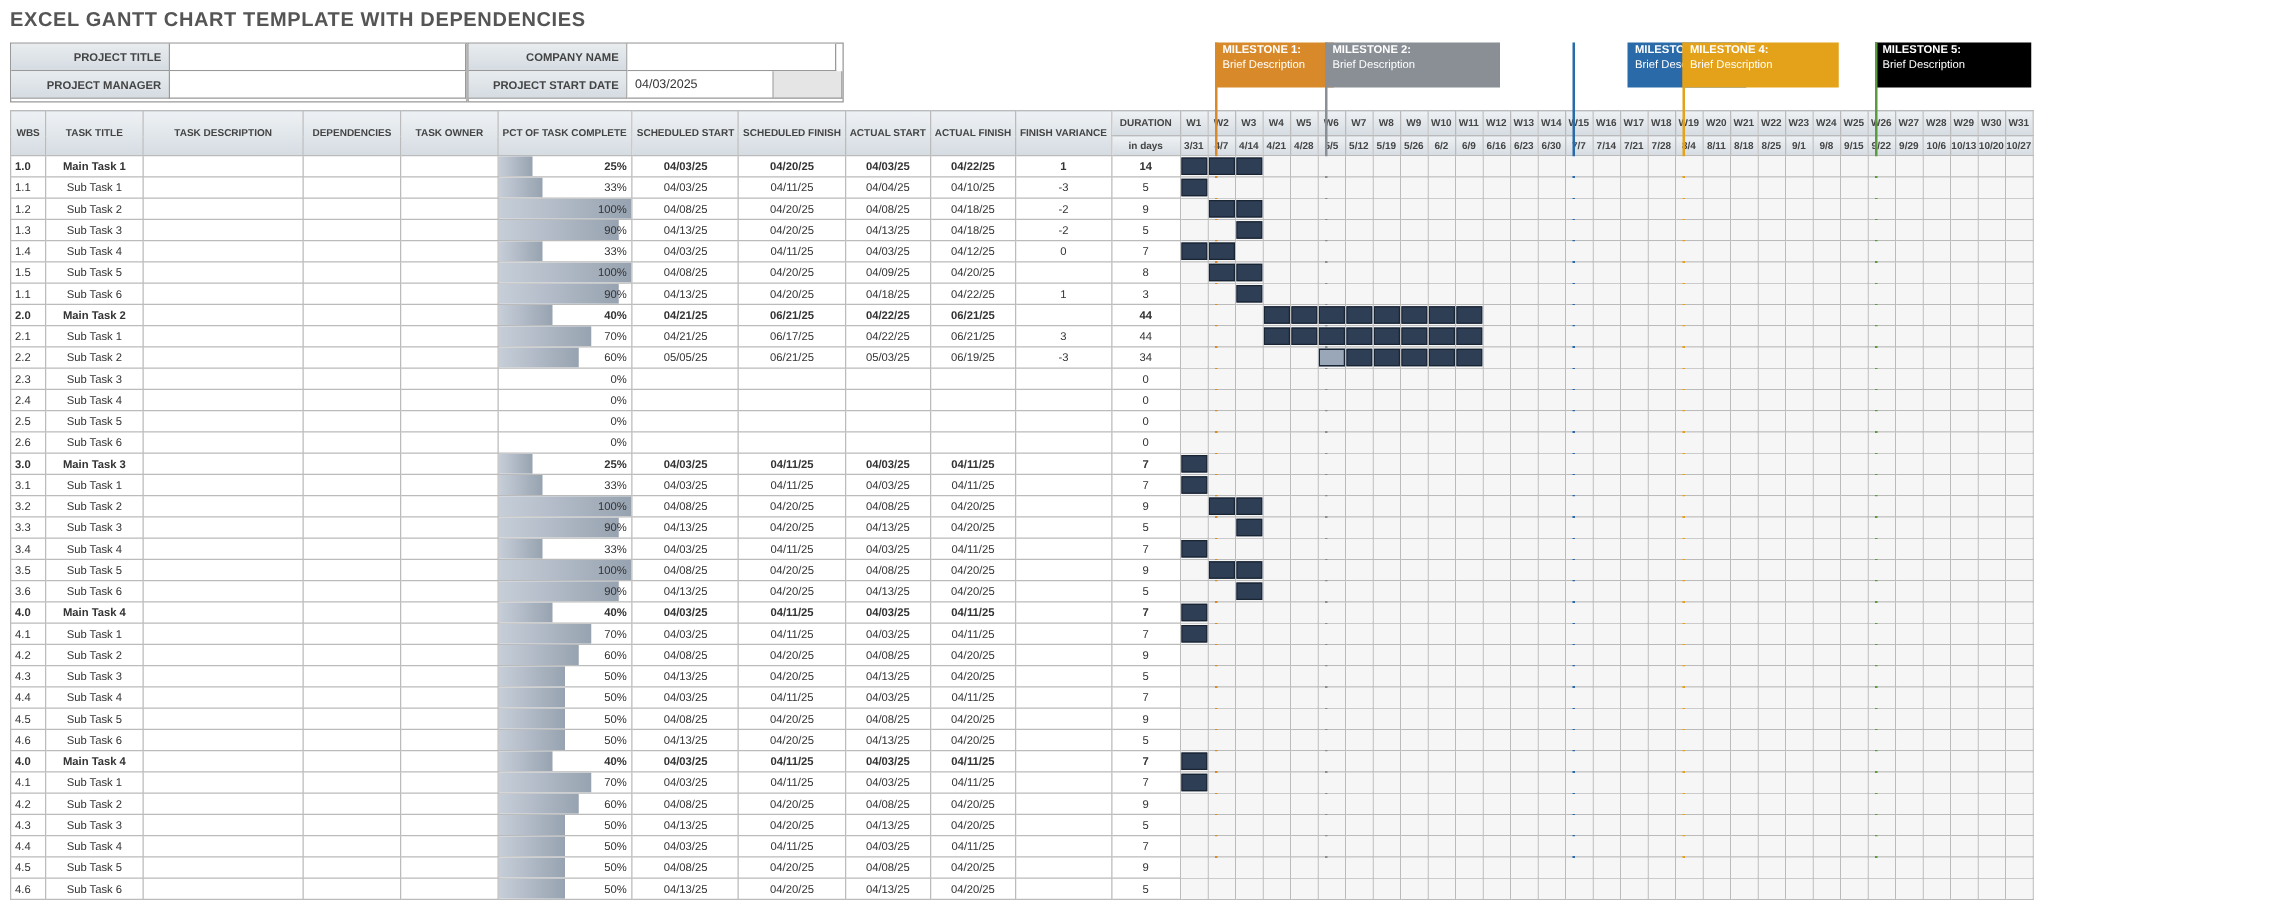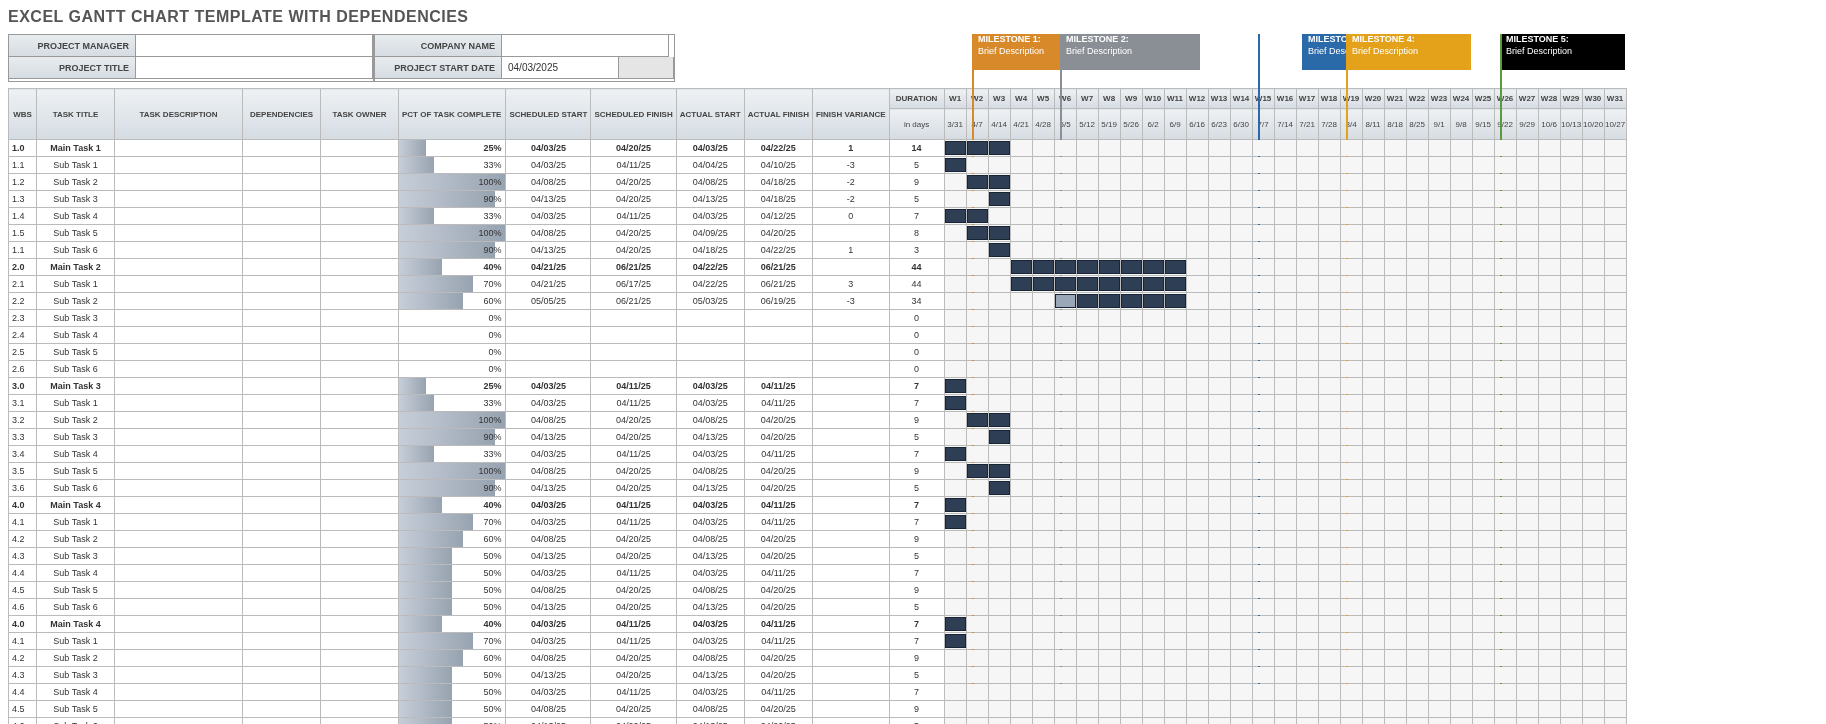--- a/index.html
+++ b/index.html
@@ -11,21 +11,21 @@
 .info-label{background:linear-gradient(#e8ecef,#d5dce2);border:1px solid #999;border-left:none;border-top:none;font-size:9px;font-weight:bold;color:#444;display:flex;align-items:center;justify-content:flex-end;padding-right:6px}
 .info-val{background:#fff;border:1px solid #999;border-left:none;border-top:none;display:flex;align-items:center;padding-left:6px;font-size:10px}
 .milestones{position:absolute;left:790px;top:0;right:0;height:48px}
 .ms{position:absolute;top:0;height:36px;font-size:9px;color:#fff;padding:0 6px;box-sizing:border-box;line-height:1.3}
 .ms .t{font-weight:bold}
 .ms-line{position:absolute;top:0;width:2px;height:660px}
 .table-wrap{overflow-x:auto}
 table{border-collapse:collapse;table-layout:fixed}
 th,td{border:1px solid #bbb;height:17px;padding:0 3px;box-sizing:border-box;white-space:nowrap;overflow:hidden}
 thead th{background:linear-gradient(#eef1f4,#d5dce2);font-size:8px;font-weight:bold;color:#444;height:20px;text-align:center;vertical-align:middle}
-thead tr.dates th{height:31px;font-weight:normal;font-size:8px}
+thead tr.dates th{height:16px;font-weight:bold;font-size:8px}
 tbody td{font-size:9px;color:#333}
 tbody tr.main td{font-weight:bold}
 .c-wbs{width:28px}
 .c-title{width:78px;text-align:center}
 .c-desc{width:128px}
 .c-dep{width:78px}
 .c-own{width:78px}
 .c-pct{width:70px;text-align:right;position:relative;padding-right:4px}
 .c-date{width:60px;text-align:center}
 .c-var{width:55px;text-align:center}
@@ -39,25 +39,25 @@
 tbody td.c-wk{background:#f6f6f6}
 </style>
 </head>
 <body>
 <div class="page">
 <div class="title">EXCEL GANTT CHART TEMPLATE WITH DEPENDENCIES</div>
 
 <div class="header-info">
  <div class="info-block">
   <div class="info-row">
-   <div class="info-label" style="width:120px">PROJECT MANAGER</div>
+   <div class="info-label" style="width:120px">PROJECT TITLE</div>
    <div class="info-val" style="width:230px"></div>
   </div>
   <div class="info-row">
-   <div class="info-label" style="width:120px">PROJECT TITLE</div>
+   <div class="info-label" style="width:120px">PROJECT MANAGER</div>
    <div class="info-val" style="width:230px"></div>
   </div>
  </div>
  <div class="info-block">
   <div class="info-row">
    <div class="info-label" style="width:120px">COMPANY NAME</div>
    <div class="info-val" style="width:160px"></div>
   </div>
   <div class="info-row">
    <div class="info-label" style="width:120px">PROJECT START DATE</div>

